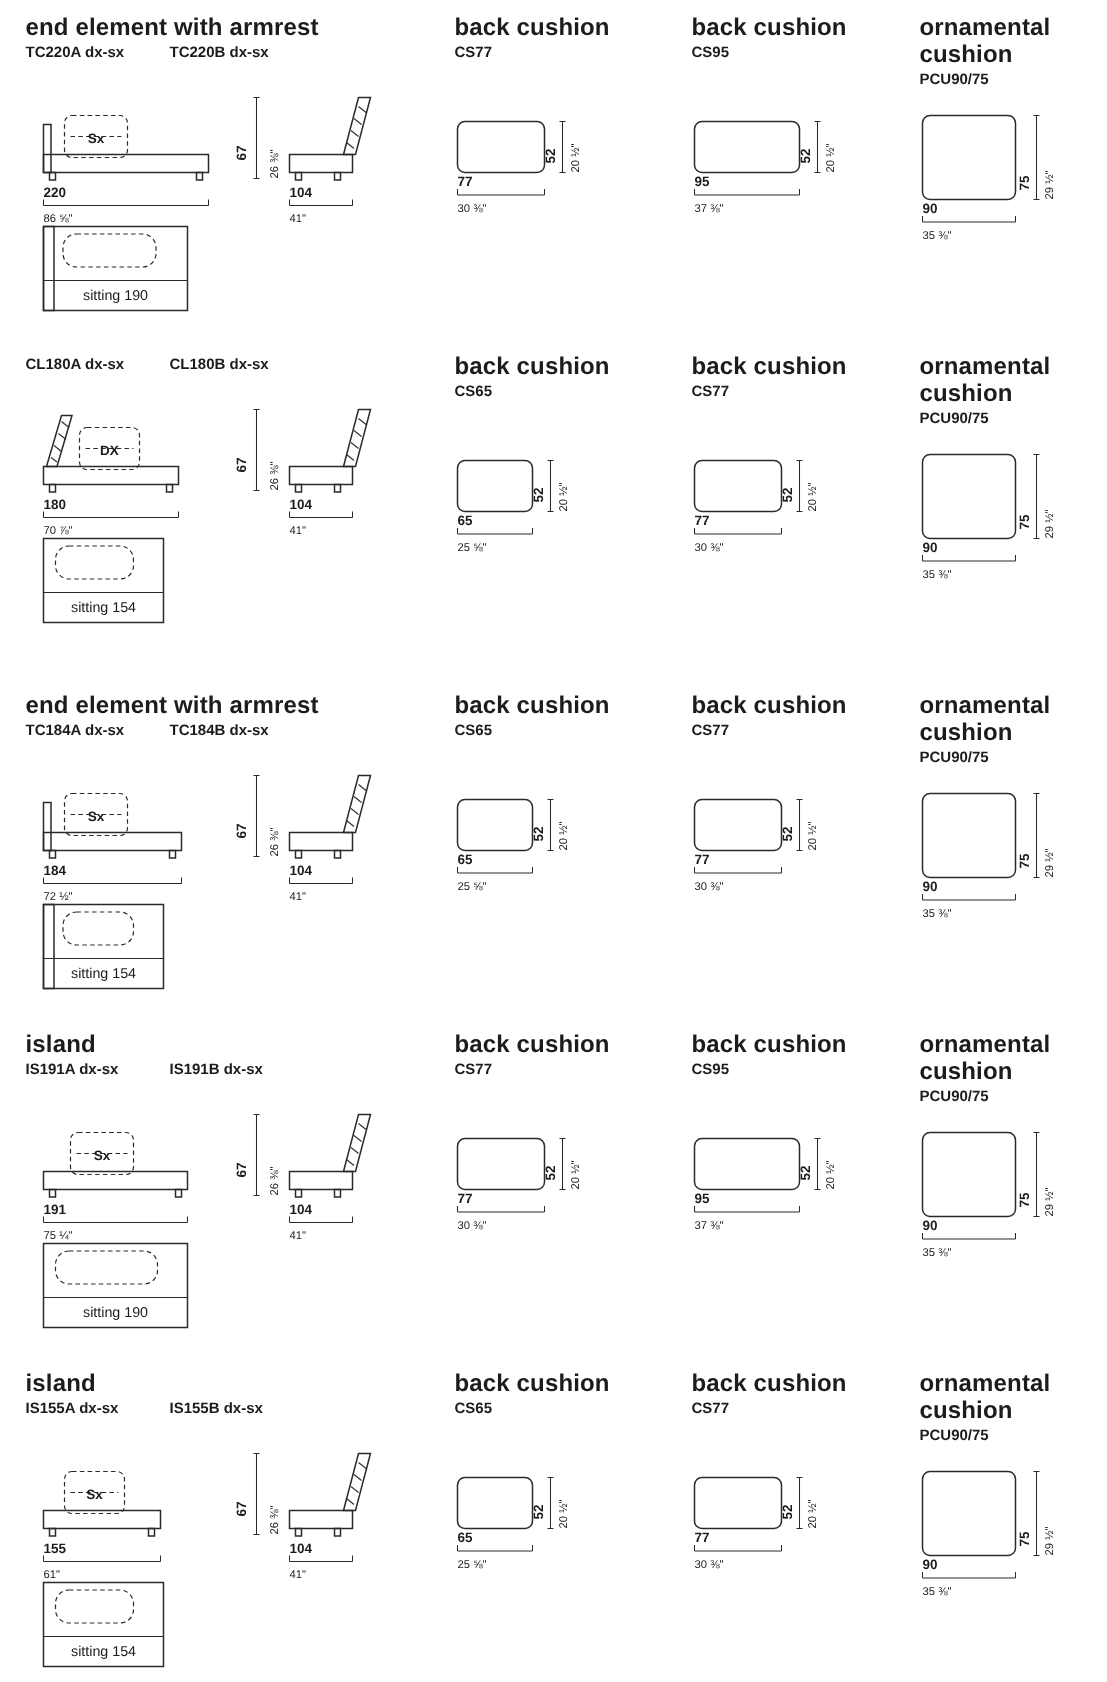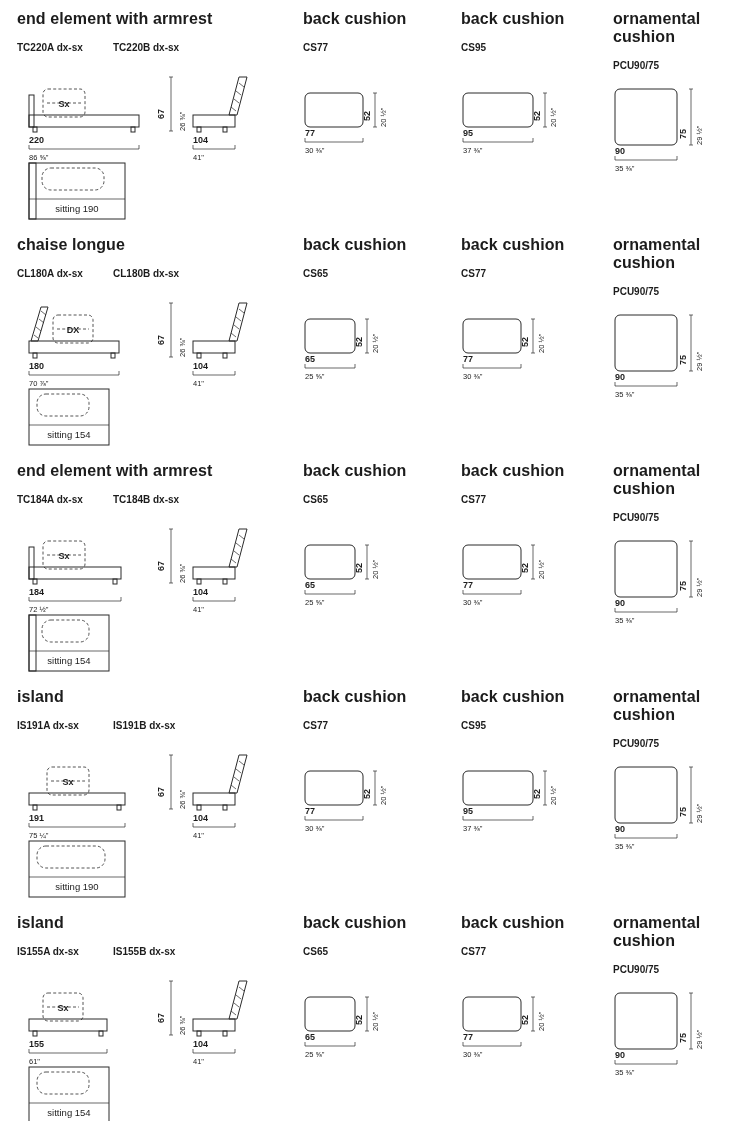--- a/index.html
+++ b/index.html
@@ -1,21 +1,21 @@
 <!DOCTYPE html>
 <html><head>
 <meta charset="utf-8">
 <style>
   *{margin:0;padding:0;box-sizing:border-box}
   html,body{width:738px;height:1121px}
   body{background:#ffffff;color:#1c1c1c;font-family:"Liberation Sans",sans-serif;overflow:hidden}
   .page{padding:10px 0 0 17px}
   .row{display:grid;grid-template-columns:286px 158px 152px 116px;height:226px}
   .row-title{font-size:16px;font-weight:700;letter-spacing:.1px}
-  .codes{display:flex;margin-top:14px}
+  .codes{display:flex;margin-top:2px}
   .code{font-size:10px;font-weight:700}
   .code-a{width:96px}
   svg{display:block;margin-top:4px;overflow:visible}
   .cushion-svg{margin-top:10px}
   .shape{fill:none;stroke:#2a2a2a;stroke-width:1}
   .dashed{fill:none;stroke:#2a2a2a;stroke-width:.8;stroke-dasharray:3 2.2}
   .dim{fill:none;stroke:#2a2a2a;stroke-width:.7}
   text{fill:#1c1c1c}
   .cm{font-size:9px;font-weight:700}
   .in{font-size:7.5px}
@@ -111,21 +111,20 @@
         <text class="in" transform="rotate(-90 89 64)" x="89" y="64">29 ½"</text>
         <text class="cm" x="2" y="73">90</text>
         <path class="dim" d="M2 75 V79 M2 79 H64 M64 79 V75"></path>
         <text class="in" x="2" y="90">35 ⅜"</text>
       </svg>
     </div>
   </section>
 
   <section class="row">
     <div class="cell">
-      <h2 class="row-title">chaise longue</h2>
       <div class="codes">
         <span class="code code-a">CL180A dx-sx</span>
         <span class="code">CL180B dx-sx</span>
       </div>
       <svg width="286" height="164" viewBox="0 0 286 164">
         <g>
           <rect class="shape" x="12" y="58" width="90" height="12"></rect>
           <rect class="shape" x="16" y="70" width="4" height="5"></rect>
           <rect class="shape" x="94" y="70" width="4" height="5"></rect>
           <path class="shape" d="M14 58 L24 24 H31 L21 58 Z"></path>

